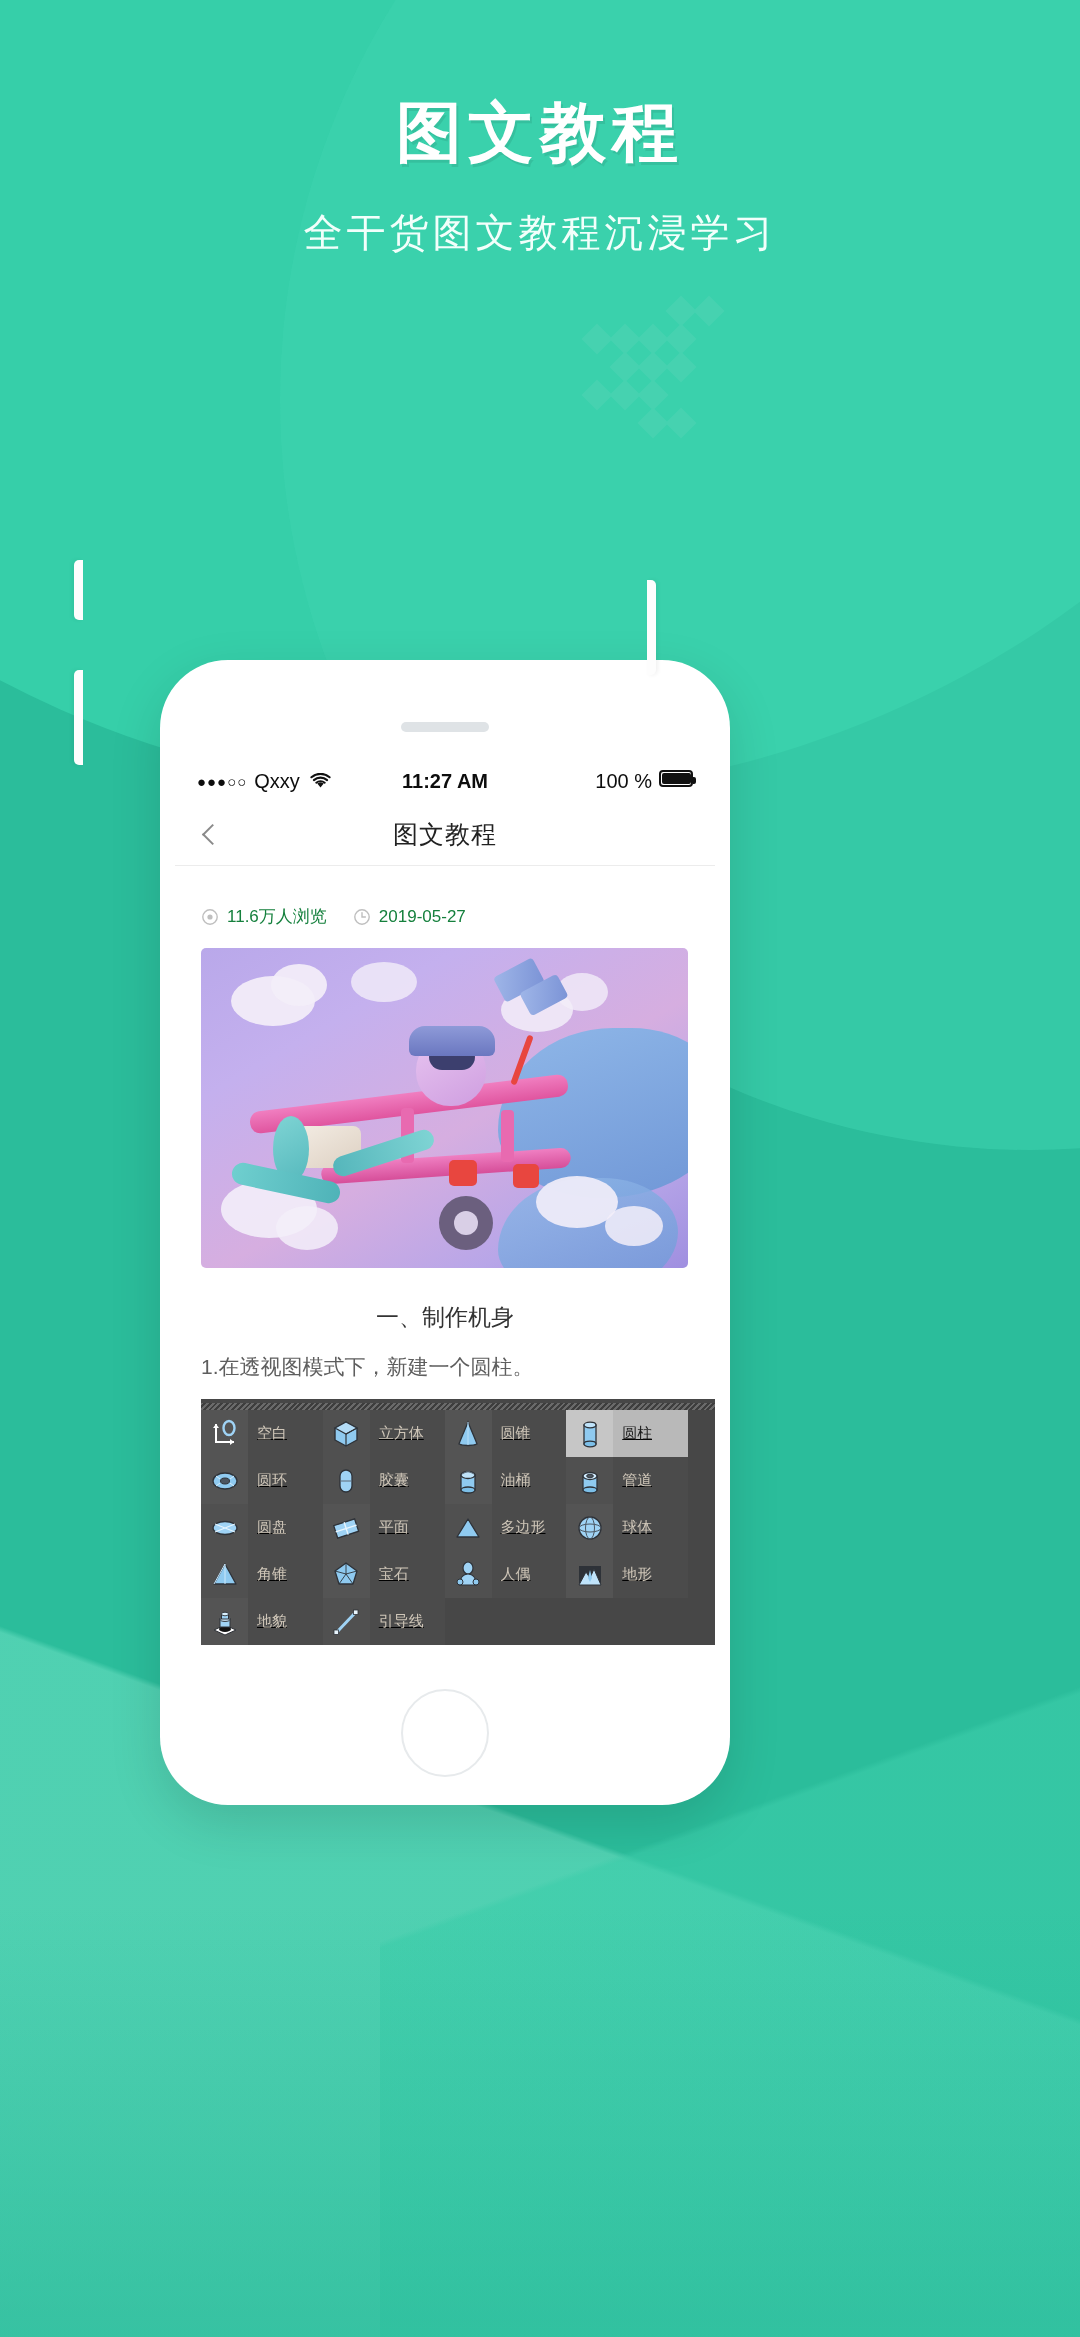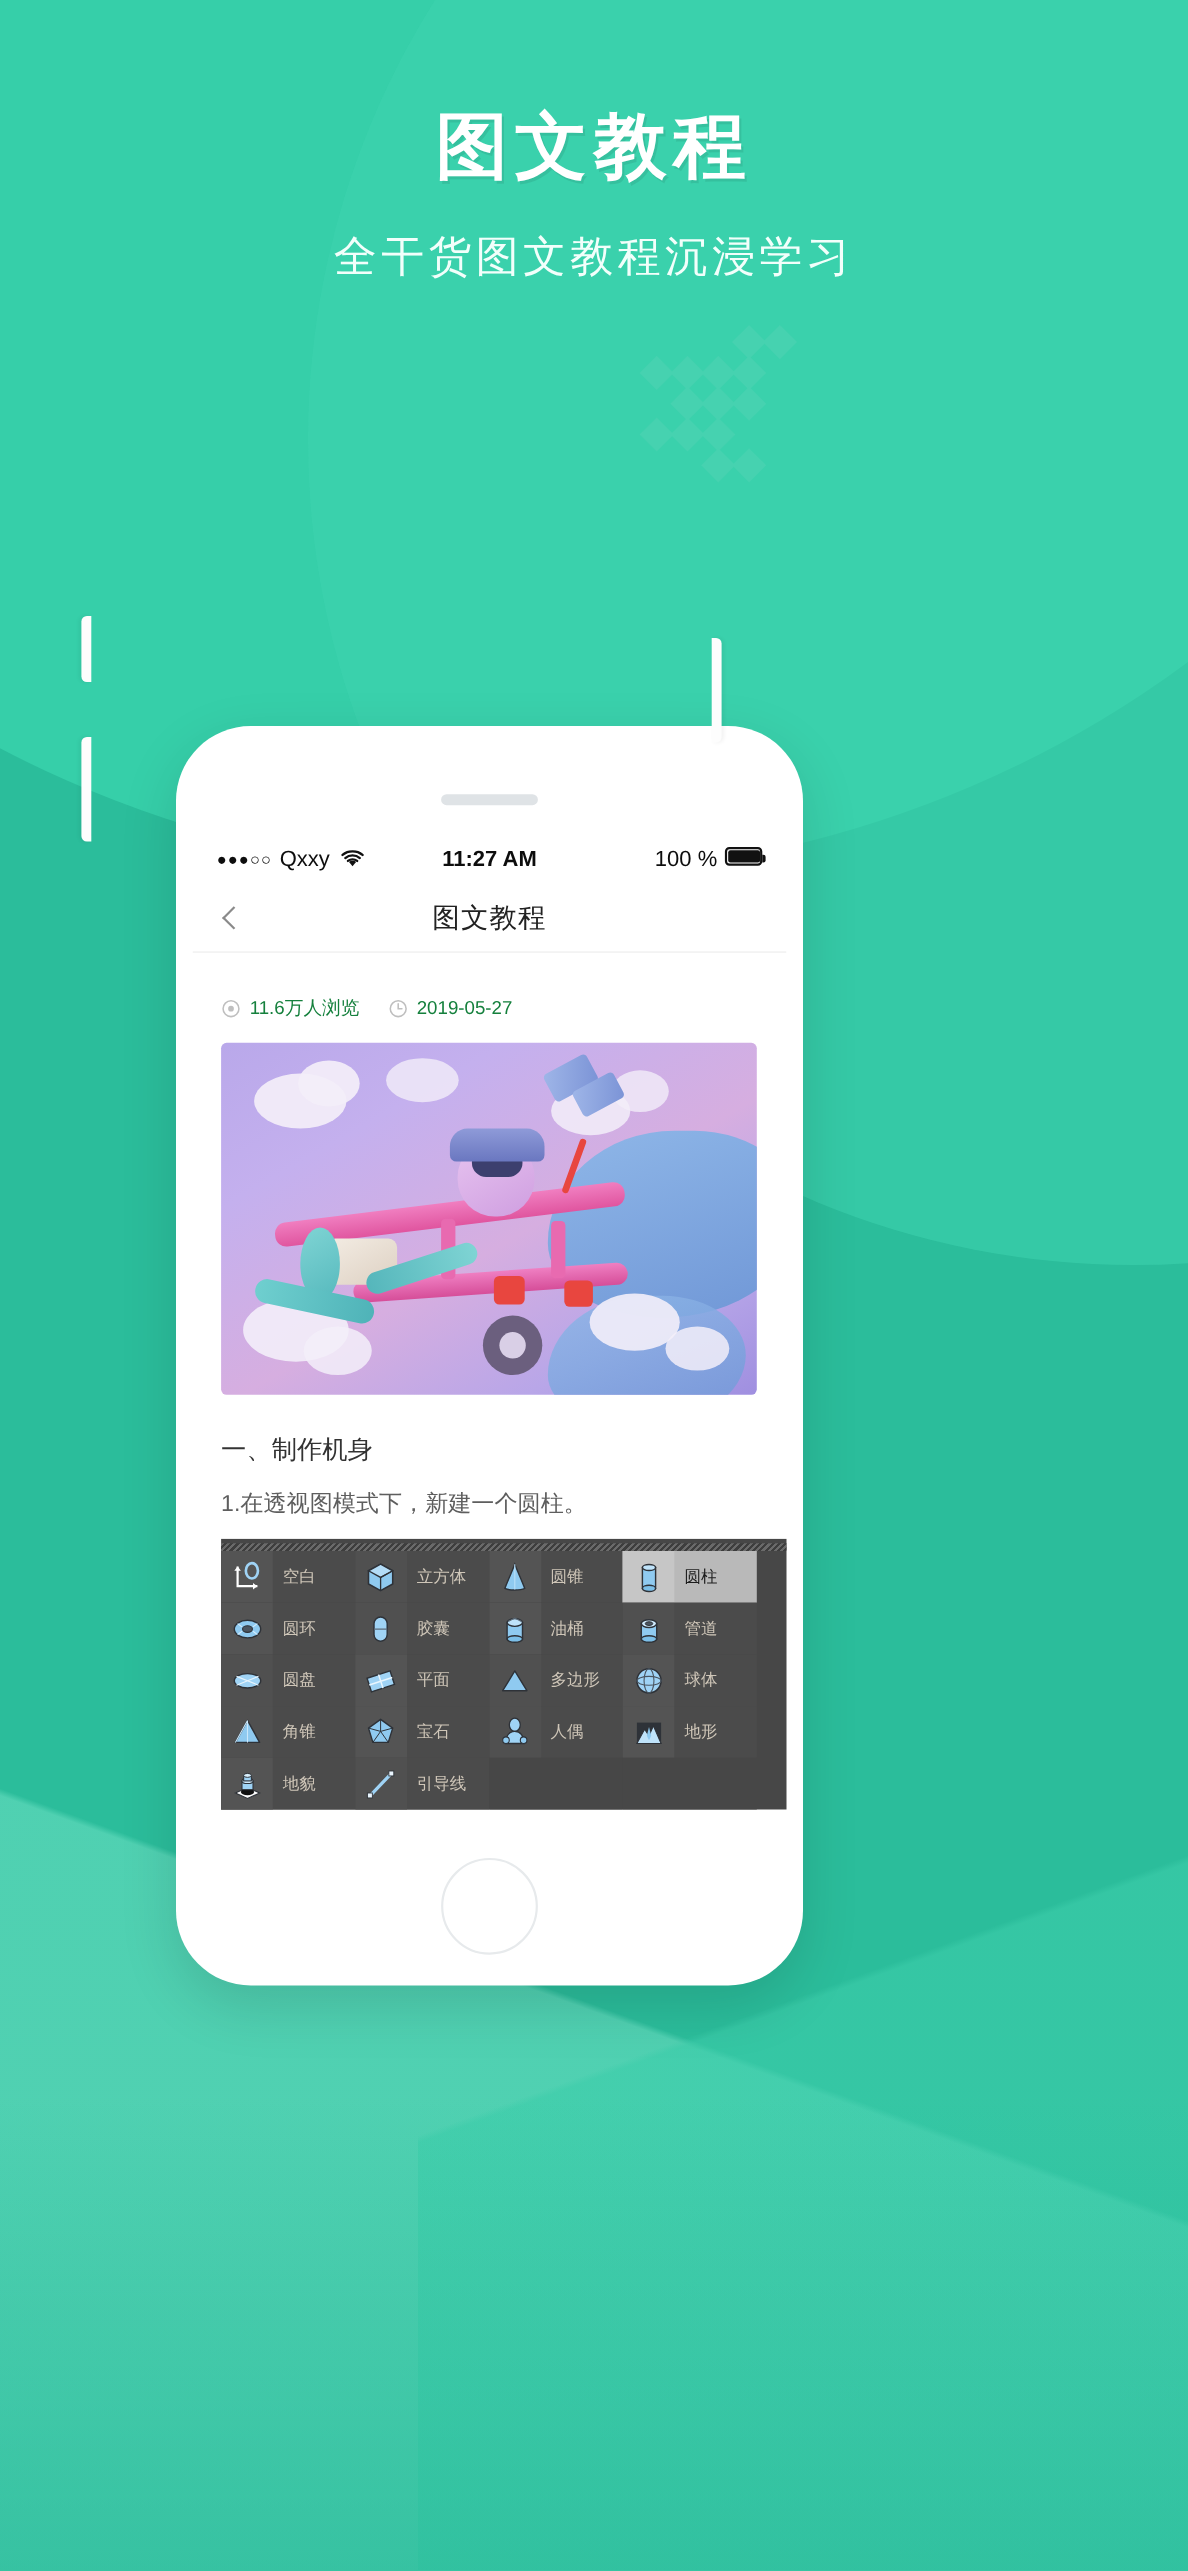--- a/index.html
+++ b/index.html
@@ -147,27 +147,27 @@
   .cloud { position:absolute; background:#f3eef9; border-radius:50%; opacity:.93; }
   .plane-wing {
     position:absolute; background:linear-gradient(180deg,#f07ec0,#e0559f);
     border-radius:10px;
   }
   .blue-blob {
     position:absolute; background:linear-gradient(160deg,#8fb7e8,#6f96d6);
     border-radius:50% 42% 55% 45% / 60% 45% 55% 40%;
   }
 
-  #section-heading { margin-top:34px; font-size:23px; color:#333; font-weight:500; }
+  #section-heading { margin-top:34px; font-size:23px; color:#333; font-weight:500;text-align:center; }
   #body-text { margin-top:20px; font-size:21px; color:#5e5e5e; }
 
   
   #c4d-panel {
     margin-top:18px; width:561px; background:#474747;
-    padding:4px 0 0 0; position:relative;
+    padding:4px 0 0 0; position:relative;text-decoration:underline;
   }
   #c4d-handle {
     height:7px; width:100%;
     background:repeating-linear-gradient(135deg,#6a6a6a 0 2px,#3d3d3d 2px 4px);
   }
   .c4d-row { display:flex; }
   .c4d-cell {
     display:flex; align-items:center; gap:0;
     width:121.75px; height:47px;
     background:#4b4b4b;

